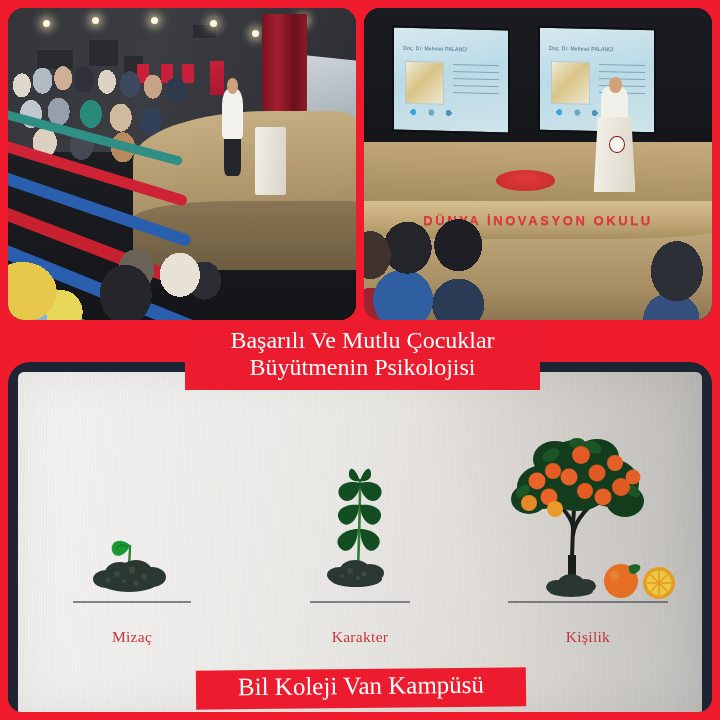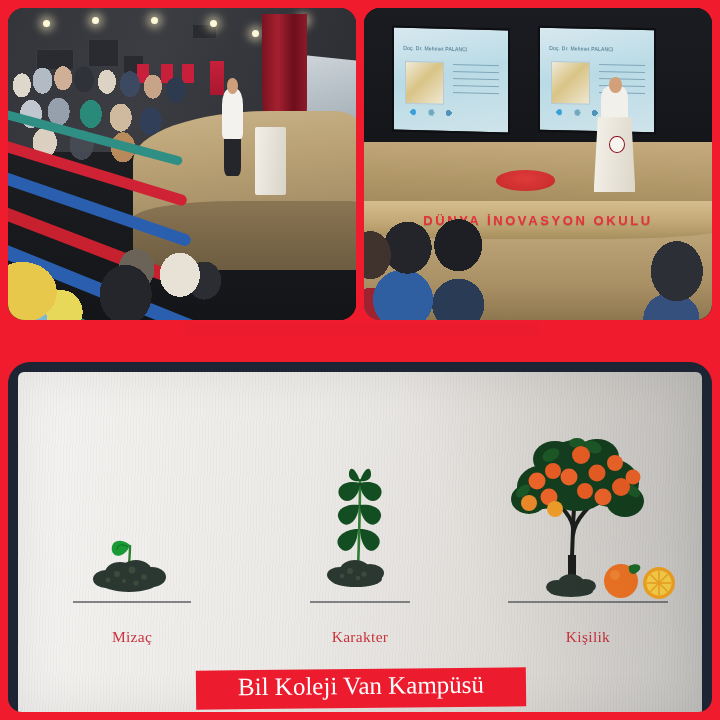--- a/index.html
+++ b/index.html
@@ -401,20 +401,22 @@
       <div class="ph2-wallsign">
         <span>DÜNYA İNOVASYON OKULU</span>
       </div>
 
       <div class="ph2-fg"></div>
       <div class="ph2-fg-right"></div>
     </div>
   </div>
 
   <div class="title-banner">
+    <span class="ln">Başarılı Ve Mutlu Çocuklar</span>
+    <span class="ln">Büyütmenin Psikolojisi</span>
   </div>
 
   <div class="bottom-panel">
     <div class="screen">
 
       <div class="stages">
 
         <div class="stage-col">
           <div class="art">
             <svg width="120" height="82" viewBox="0 0 120 82">

